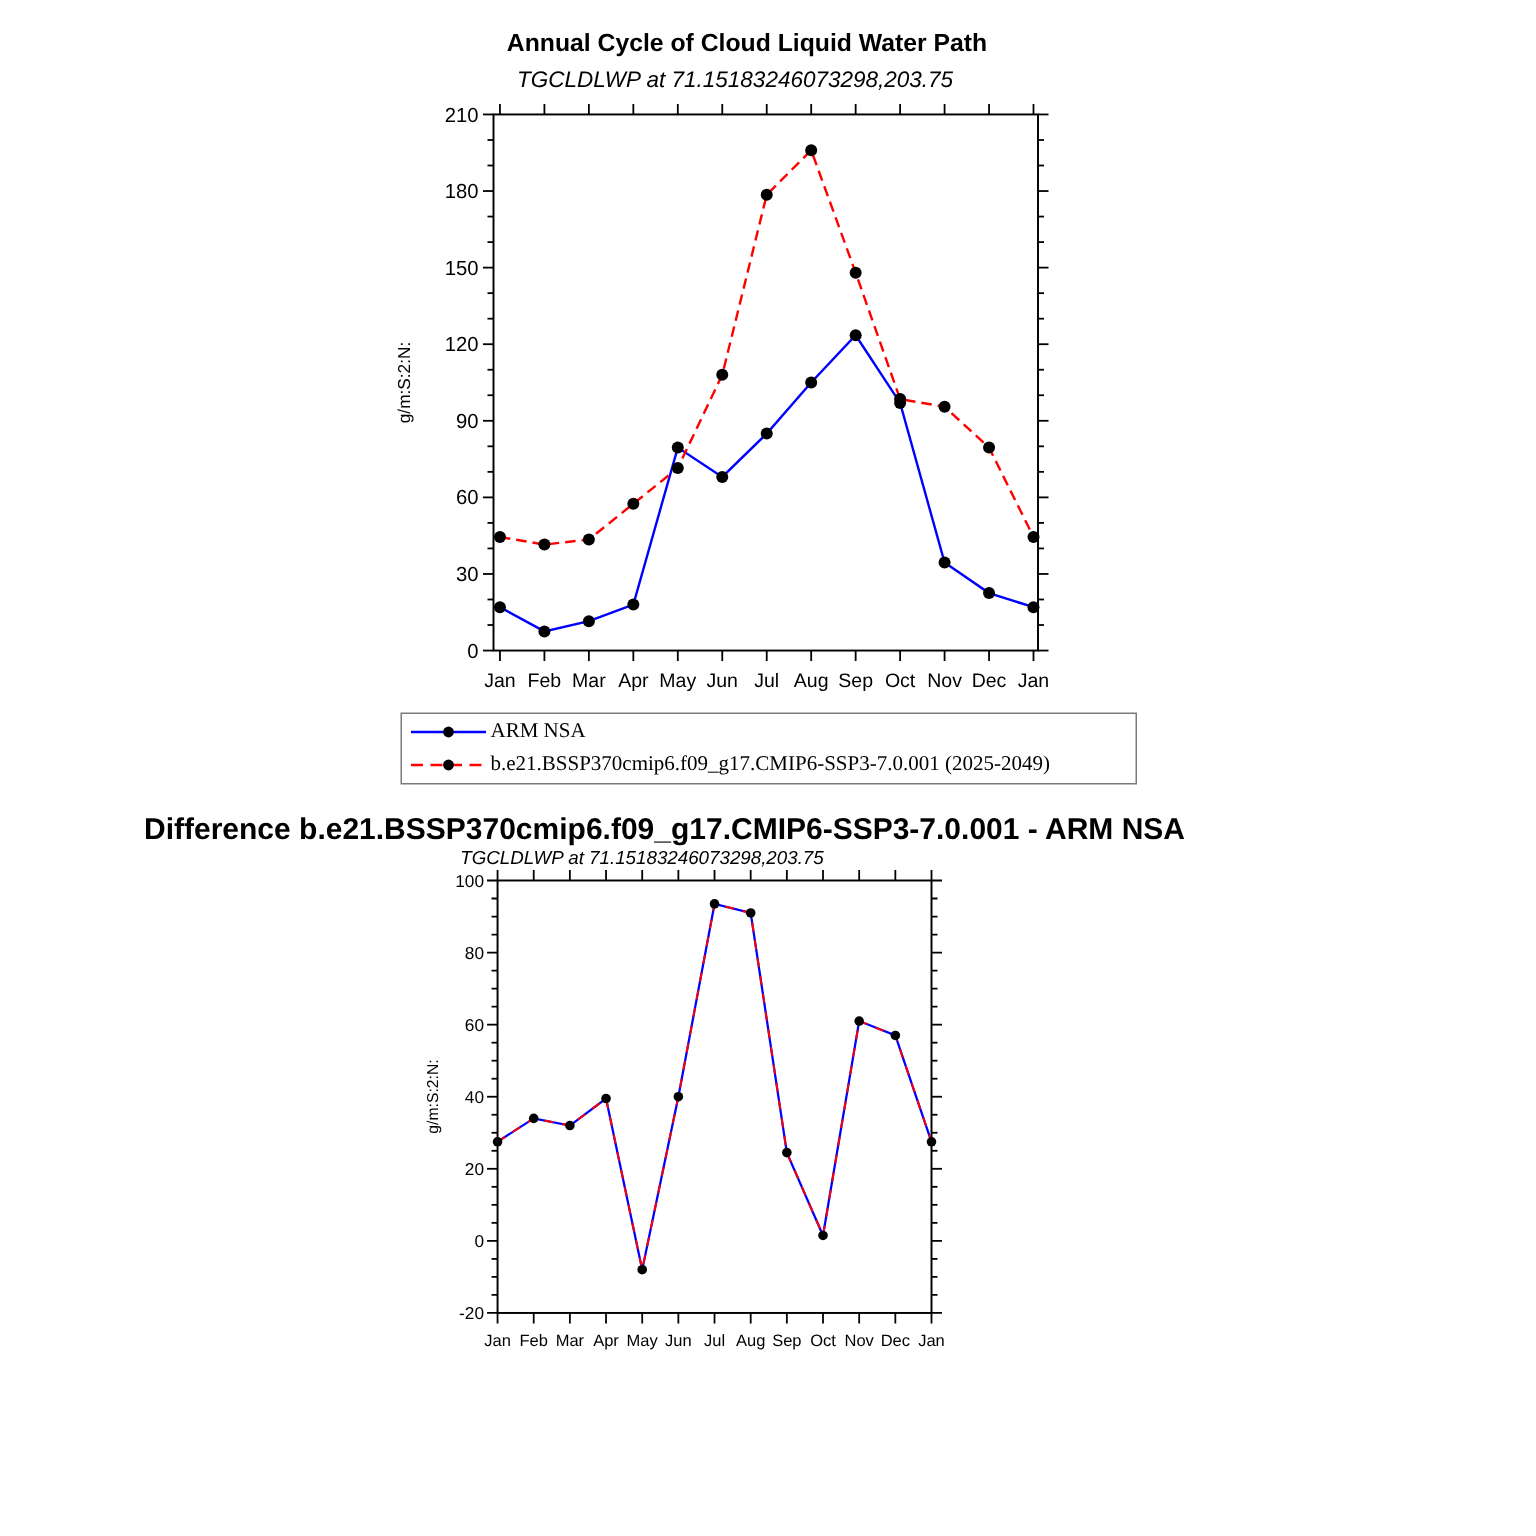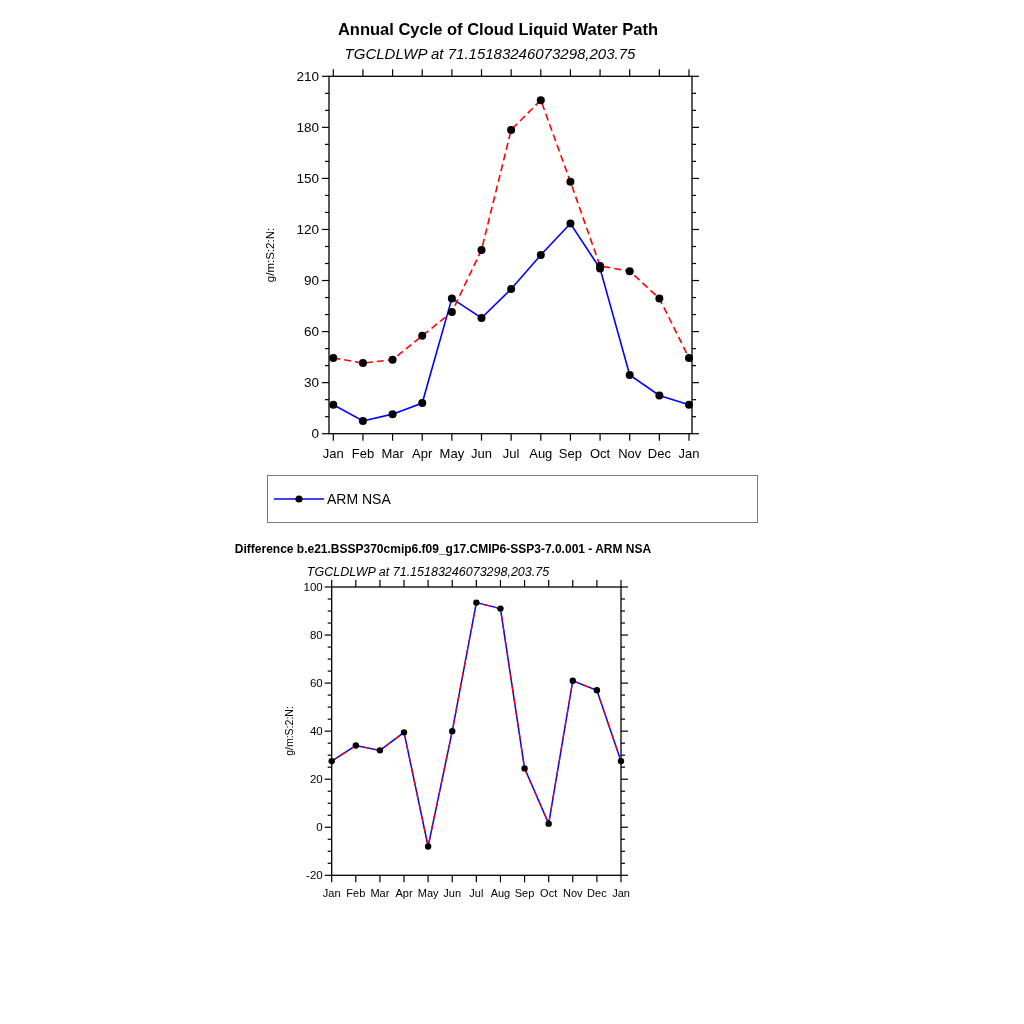--- a/index.html
+++ b/index.html
@@ -10,40 +10,41 @@
     background: #ffffff;
     overflow: hidden;
     font-family: "Liberation Sans", sans-serif;
     color: #000;
     margin-top: 16px;
   }
   .abs { position: absolute; white-space: nowrap; }
   .ctr { transform: translateX(-50%); }
   .chart-main-title { font-weight: bold; font-size: 16.5px; }
   .chart-sub-title { font-size: 15px; font-style: italic; }
-  .chart-main-title.small { font-size: 12px; }
+  .chart-main-title.small { font-size: 20px; }
   .chart-sub-title.small { font-size: 12.5px; }
   .y-axis-label {
     position: absolute;
     transform: translate(-50%, -50%) rotate(-90deg);
     white-space: nowrap;
     font-size: 11.5px;
   }
   .y-axis-label.small { font-size: 10.5px; }
   .legend-box {
     position: absolute;
     left: 267px; top: 459px;
     width: 489px; height: 46px;
     border: 1px solid #7a7a7a;
     box-sizing: content-box;
     background: #ffffff;
     display: flex;
     flex-direction: column;
     justify-content: center;
     padding: 0;
+    font-family: Liberation Serif, serif;
   }
   .legend-row {
     display: flex;
     align-items: center;
     height: 22px;
     padding-left: 5px;
   }
   .legend-label { font-size: 14px; margin-left: 2px; }
   svg text { font-family: "Liberation Sans", sans-serif; fill: #000; }
 </style>
@@ -192,20 +193,27 @@
       </g>
     </svg>
 
   <div class="legend-box">
     <div class="legend-row">
       <svg width="52" height="10">
         <line x1="1" y1="5" x2="51" y2="5" stroke="#0000ff" stroke-width="1.6"></line>
         <circle cx="26" cy="5" r="3.6" fill="#000"></circle>
       </svg>
       <span class="legend-label">ARM NSA</span>
+    </div>
+    <div class="legend-row">
+      <svg width="52" height="10">
+        <line x1="1" y1="5" x2="51" y2="5" stroke="#ff0000" stroke-width="1.6" stroke-dasharray="8 5"></line>
+        <circle cx="26" cy="5" r="3.6" fill="#000"></circle>
+      </svg>
+      <span class="legend-label">b.e21.BSSP370cmip6.f09_g17.CMIP6-SSP3-7.0.001 (2025-2049)</span>
     </div>
   </div>
 
   <div class="abs ctr chart-main-title small" style="left:443px; top:526px;">Difference b.e21.BSSP370cmip6.f09_g17.CMIP6-SSP3-7.0.001 - ARM NSA</div>
   <div class="abs ctr chart-sub-title small" style="left:428px; top:549px;">TGCLDLWP at 71.15183246073298,203.75</div>
 
   <div class="y-axis-label small" style="left:289px; top:715px;">g/m:S:2:N:</div>
 
   <svg id="bottom-chart-svg" class="abs" style="left:260px; top:560px;" width="400" height="335">
       <rect x="71.7" y="11" width="289.3" height="288.3" fill="none" stroke="#000" stroke-width="1.3"></rect>

